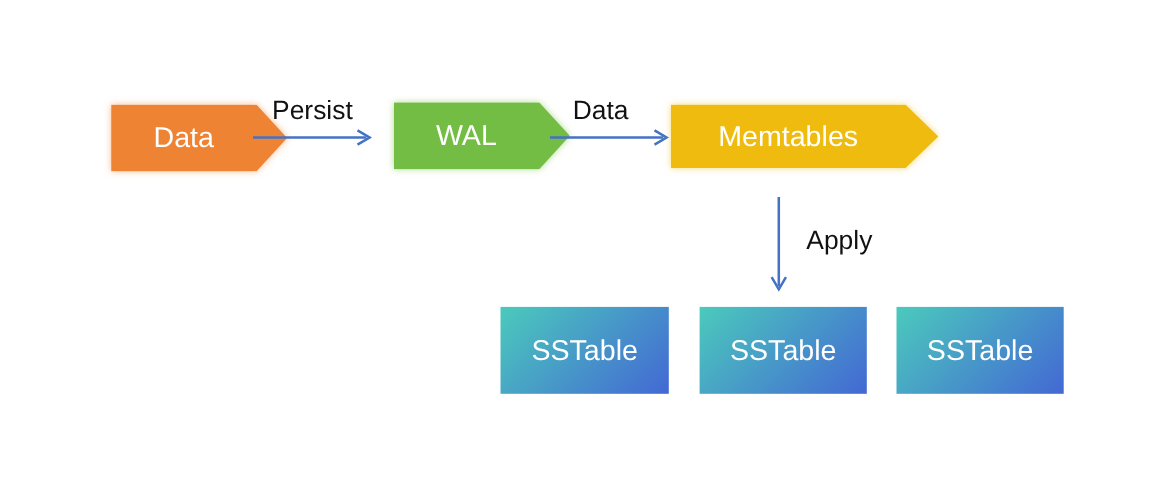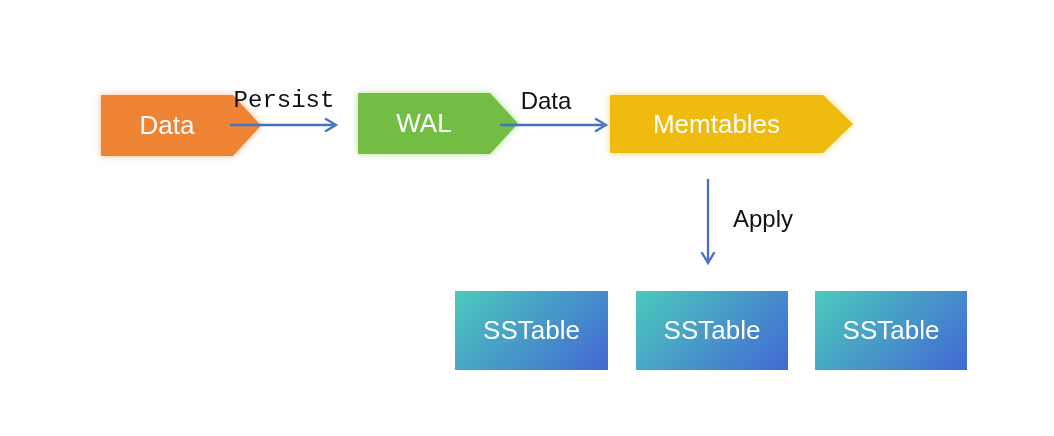--- a/index.html
+++ b/index.html
@@ -51,36 +51,35 @@
   .arrow-apply   { left: 498px; top: 112px; }
   .arrow-flush   { left: 695px; top: 177px; }
   
   .edge-label {
     position: absolute;
     color: var(--edge-label-text, #111);
     font-size: 24px;
     line-height: 26px;
     white-space: nowrap;
   }
-  .label-persist { left: 284px; top: 88px; transform: translateX(-50%); font-family: Liberation Mono, monospace; }
+  .label-persist { left: 284px; top: 88px; transform: translateX(-50%); }
   .label-apply   { left: 546px; top: 88px; transform: translateX(-50%); }
   .label-flush   { left: 733px; top: 206px; }
   
   .sstable {
     position: absolute;
     top: 279px;
     width: 153px;
     height: 79px;
     display: flex;
     align-items: center;
     justify-content: center;
     color: var(--shape-text, #fff);
     font-size: 26px;
     background: linear-gradient(135deg, var(--sstable-gradient-start, #4BCABC), var(--sstable-gradient-end, #4368D4));
-    margin-top: 12px;
   }
   .sstable-1 { left: 455px; }
   .sstable-2 { left: 636px; width: 152px; }
   .sstable-3 { left: 815px; width: 152px; }
 </style>
 </head>
 <body>
 
 <div class="canvas">
 

